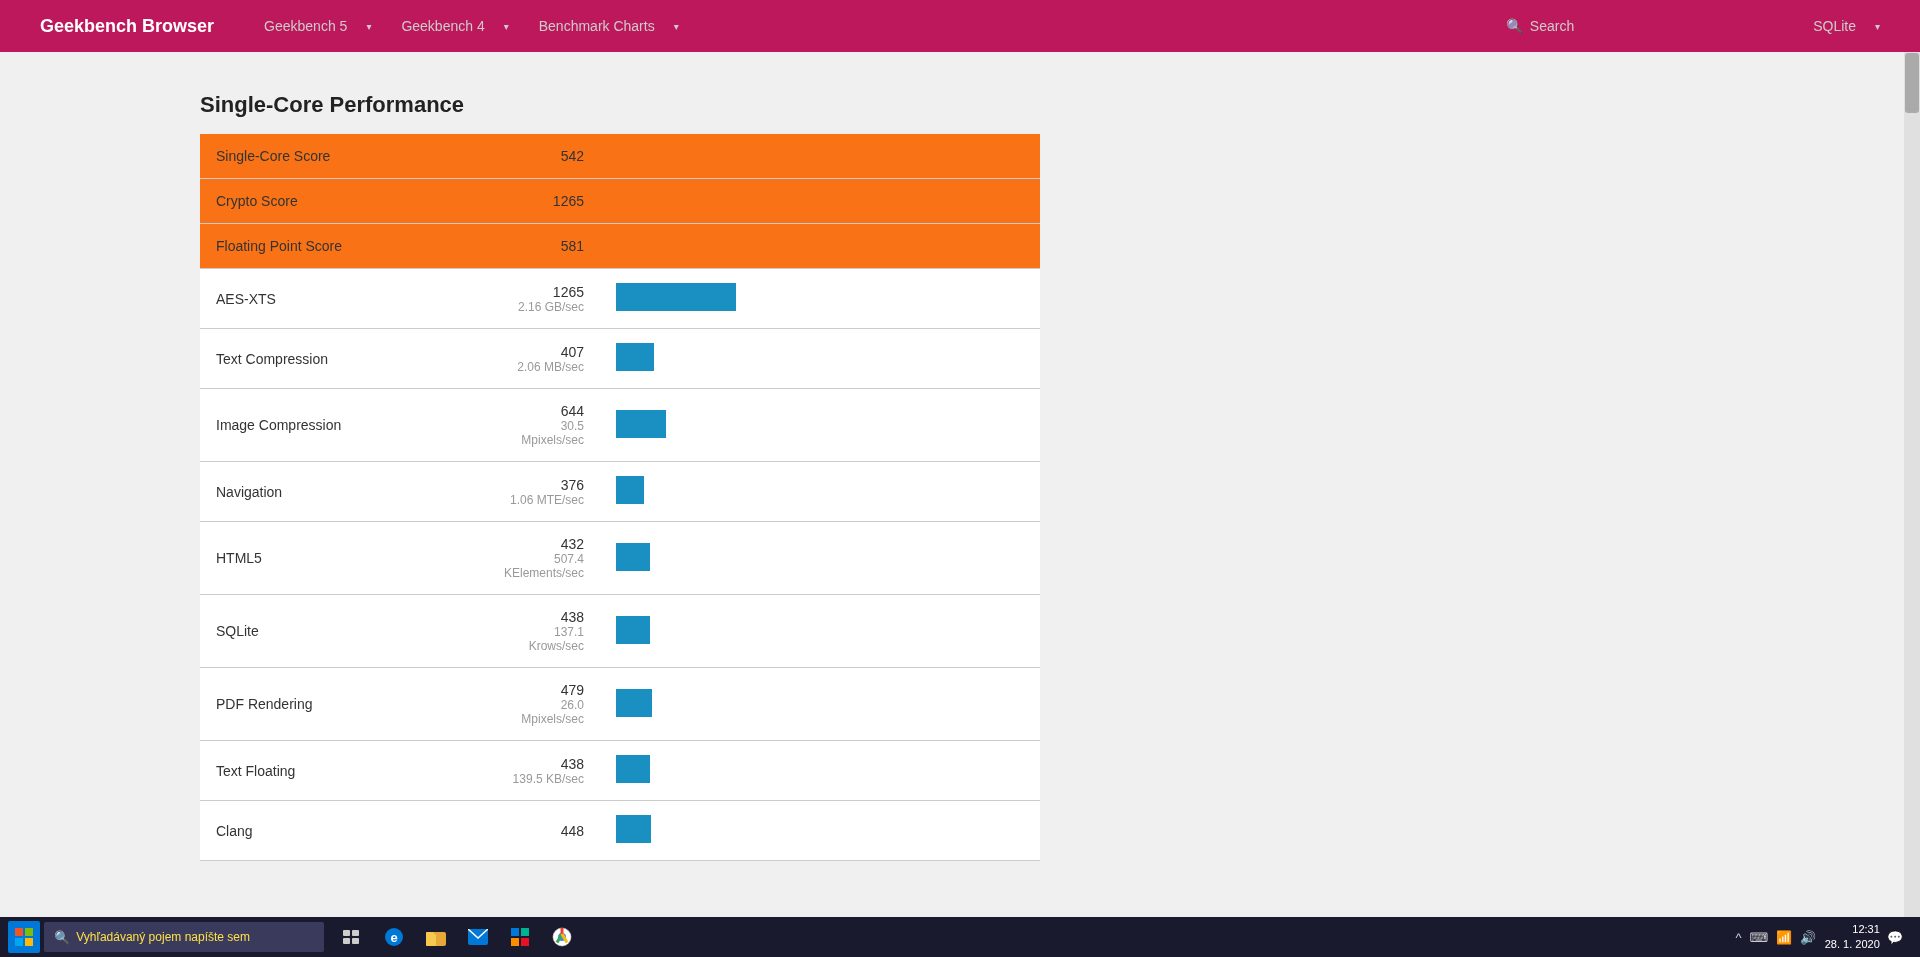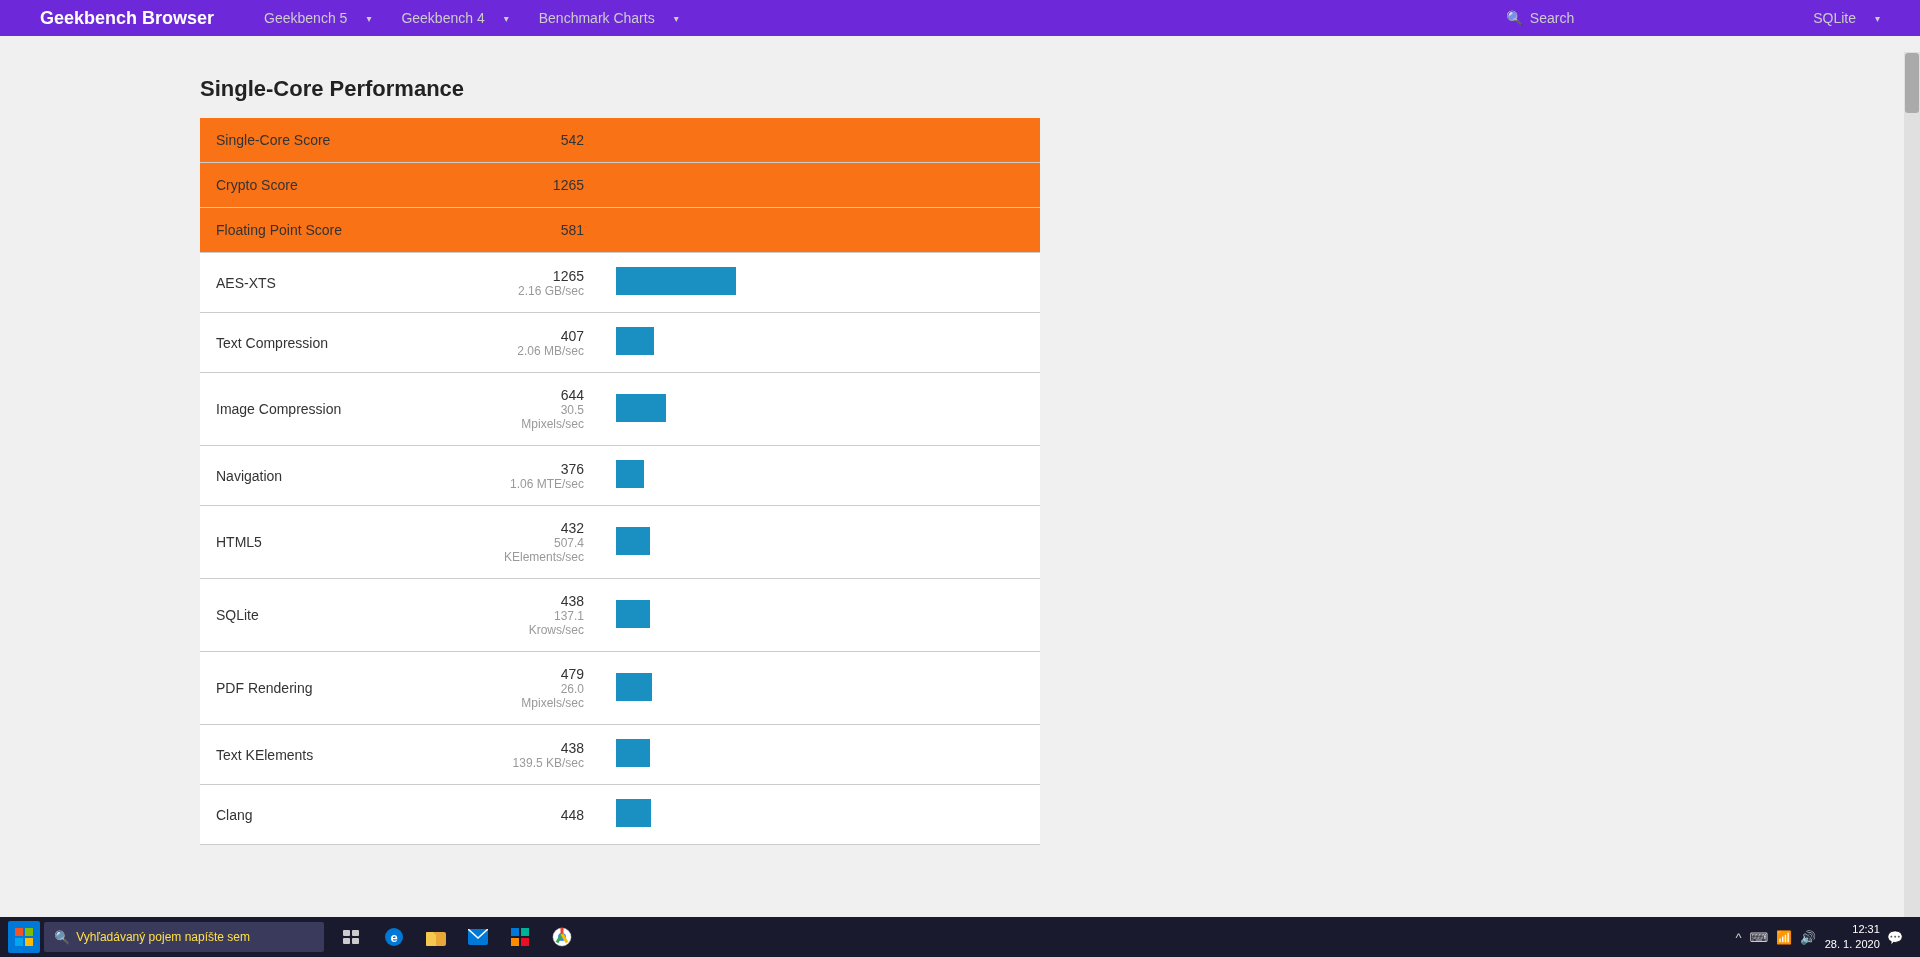--- a/index.html
+++ b/index.html
@@ -1,24 +1,24 @@
 <!DOCTYPE html>
 <html><head>
   <meta charset="utf-8">
   <style>
     * { margin: 0; padding: 0; box-sizing: border-box; }
     body { font-family: Arial, sans-serif; background: #f0f0f0; font-size: 14px; }
 
     
     .navbar {
-      background: #6d28d9;
+      background: #be185d;
       color: #fff;
       display: flex;
       align-items: center;
-      height: 36px;
+      height: 52px;
       padding: 16px 40px;
       gap: 30px;
     }
     .navbar-brand {
       font-size: 18px;
       font-weight: bold;
       color: #fff;
       margin-right: 20px;
       white-space: nowrap;
     }
@@ -288,21 +288,21 @@
     </tr>
     <tr class="row-detail">
       <td class="td-label">PDF Rendering</td>
       <td class="td-score">
         <span>479</span>
         <span class="sub-score">26.0 Mpixels/sec</span>
       </td>
       <td class="td-bar"><div class="bar" style="width:36px"></div></td>
     </tr>
     <tr class="row-detail">
-      <td class="td-label">Text KElements</td>
+      <td class="td-label">Text Floating</td>
       <td class="td-score">
         <span>438</span>
         <span class="sub-score">139.5 KB/sec</span>
       </td>
       <td class="td-bar"><div class="bar" style="width:34px"></div></td>
     </tr>
     <tr class="row-detail">
       <td class="td-label">Clang</td>
       <td class="td-score">
         <span>448</span>

